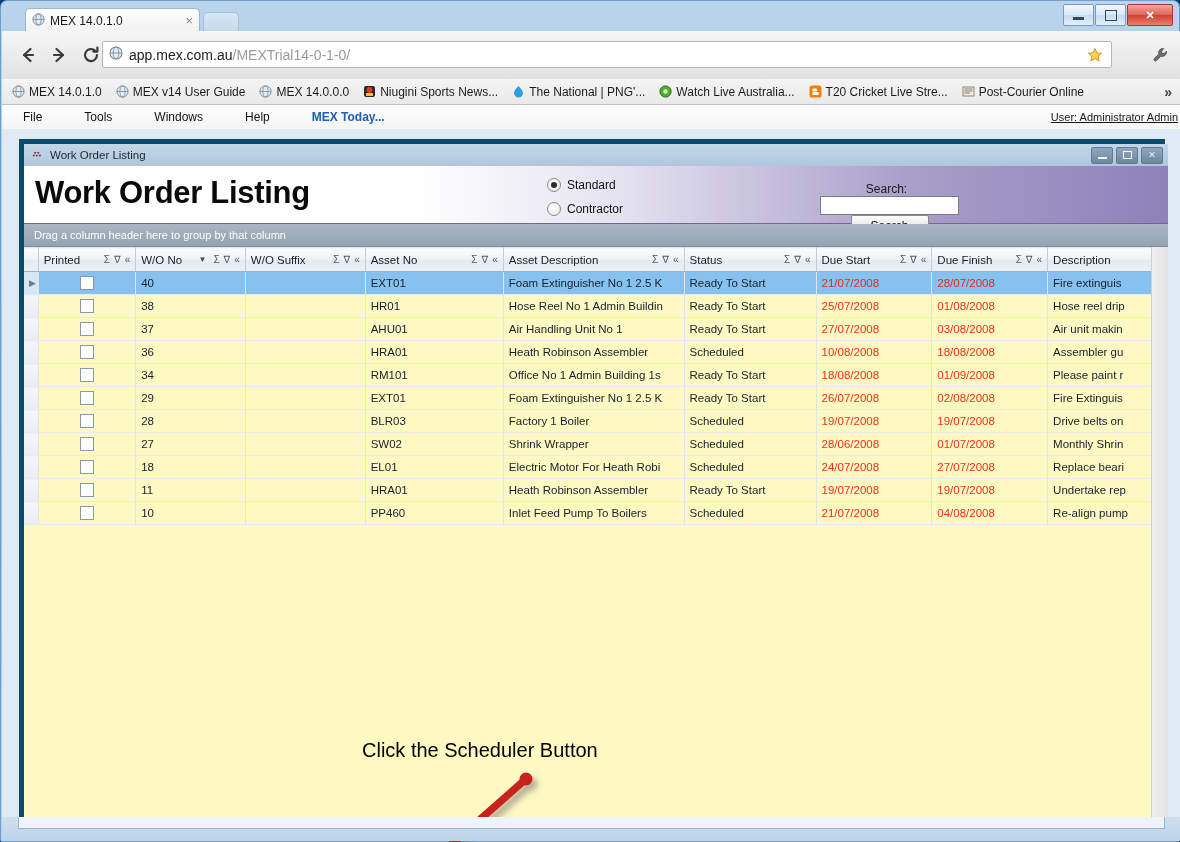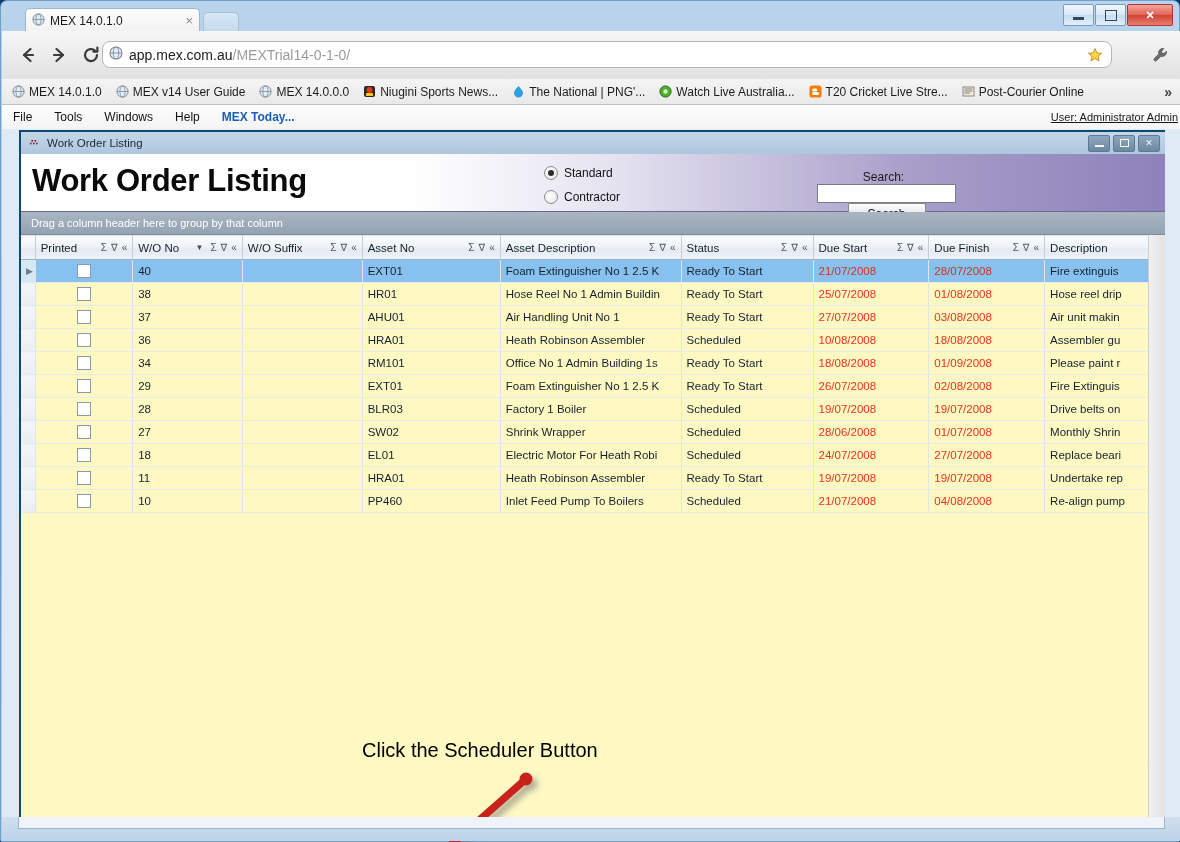--- a/index.html
+++ b/index.html
@@ -56,21 +56,21 @@
     position:absolute;left:1px;top:30px;width:1178px;height:48px;
     background:linear-gradient(180deg,#f6f6f6 0%,#ebebeb 55%,#e1e1e1 100%);
     border-bottom:1px solid #c6c6c6;
   }
   .navbtn{position:absolute;top:11px;width:26px;height:26px;display:flex;align-items:center;justify-content:center;color:#3b3b3b;}
   #nav-back{left:13px;}
   #nav-forward{left:44px;}
   #nav-reload{left:76px;}
   #omnibox{
     position:absolute;left:100px;top:10px;width:1010px;height:27px;
-    background:#fff;border:1px solid #b7b7b7;border-radius:8px;
+    background:#fff;border:1px solid #b7b7b7;border-radius:2px;
     display:flex;align-items:center;padding:0 6px;box-sizing:border-box;
   }
   #omnibox .urltext{font-size:14px;color:#222;margin-left:6px;white-space:nowrap;}
   #omnibox .urltext .dim{color:#9b9b9b;}
   #star{position:absolute;right:8px;top:5px;}
   #wrench{position:absolute;left:1146px;top:11px;width:24px;height:26px;display:flex;align-items:center;justify-content:center;}
 
   
   #bookmarks{
     position:absolute;left:1px;top:78px;width:1178px;height:26px;
@@ -83,34 +83,34 @@
   .bm .bmico{margin-right:4px;display:flex;}
   #bm-overflow{position:absolute;right:8px;top:5px;font-size:14px;color:#444;font-weight:bold;}
 
   
   #appmenu{
     position:absolute;left:1px;top:104px;width:1178px;height:24px;
     background:linear-gradient(180deg,#fdfdfd 0%,#f4f4f4 100%);
     border-bottom:1px solid #cfcfcf;
     display:flex;align-items:center;font-size:12px;color:#111;
   }
-  #appmenu .mi{padding:0 11px;white-space:nowrap;}
+  #appmenu .mi{padding:0 21px;white-space:nowrap;}
   #appmenu .mi.link{color:#1d5fb5;font-weight:bold;}
   #appmenu .userinfo{margin-left:auto;padding-right:2px;color:#1a1a1a;font-size:11px;text-decoration:underline;}
 
   
   #mex-region{
     position:absolute;left:1px;top:128px;width:1178px;height:690px;
     background:#dfeaf4;
     box-sizing:border-box;
   }
   
   #mdi-window{
-    position:absolute;left:17px;top:1px;width:1146px;height:690px;
-    border:2px solid #0c4a6e;
+    position:absolute;left:17px;top:10px;width:1146px;height:690px;
+    border:5px solid #0c4a6e;
     background:#fff;
     box-sizing:border-box;
   }
   #mdi-title{
     position:absolute;left:0;top:0;width:1144px;height:22px;
     background:linear-gradient(180deg,#c4d7e9 0%,#aec7dd 100%);
     border-bottom:1px solid #8ca8c2;
     display:flex;align-items:center;font-size:11.5px;color:#1b2733;
   }
   #mdi-title .ico{margin:0 6px 0 7px;display:flex;}

